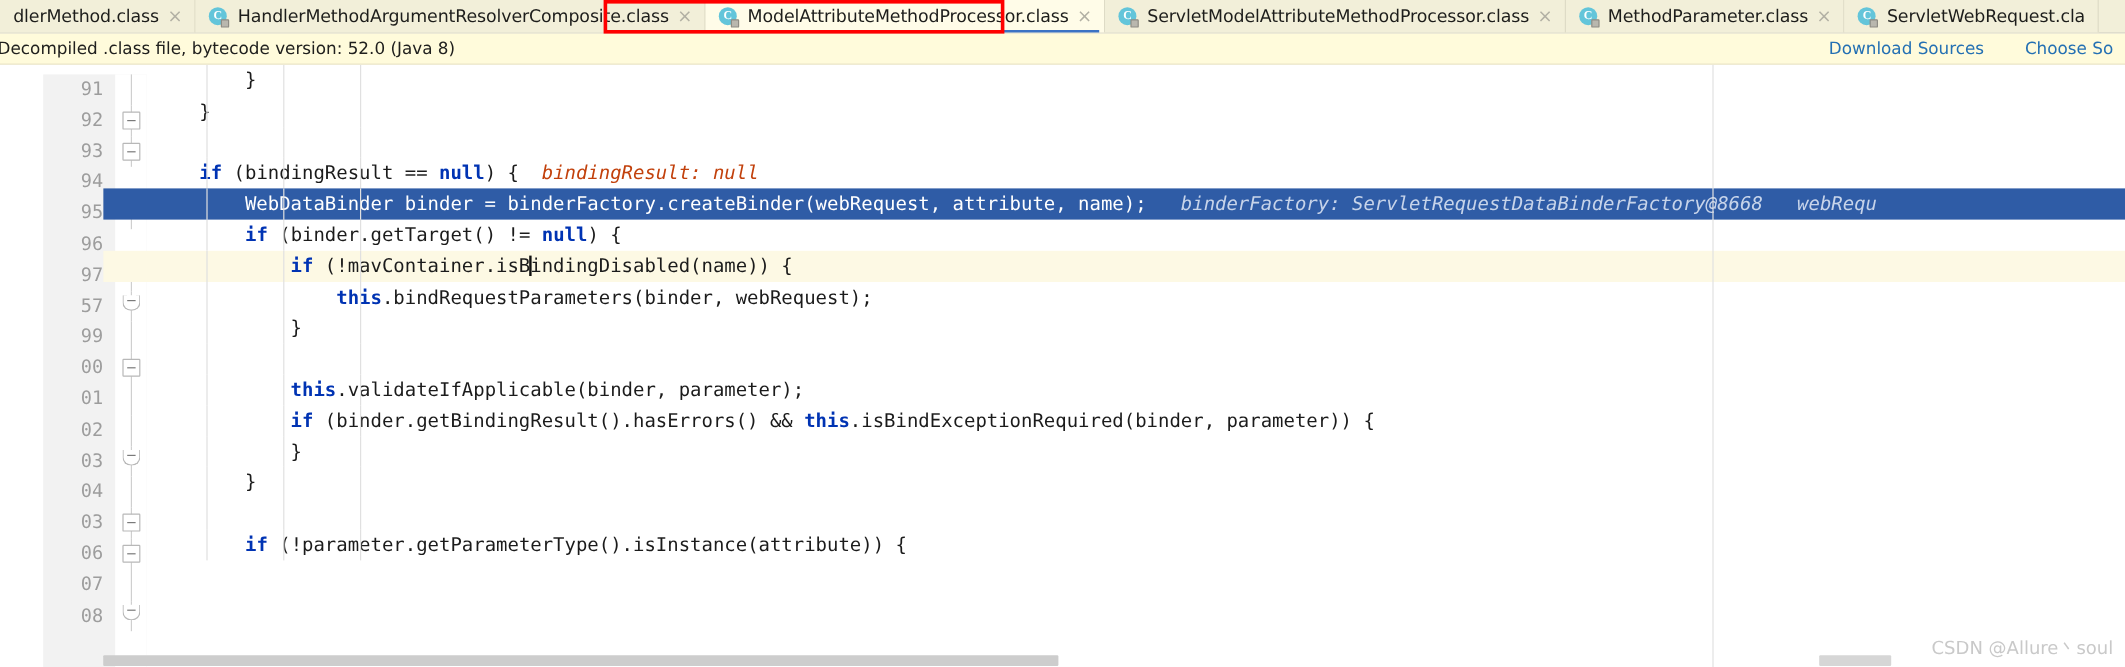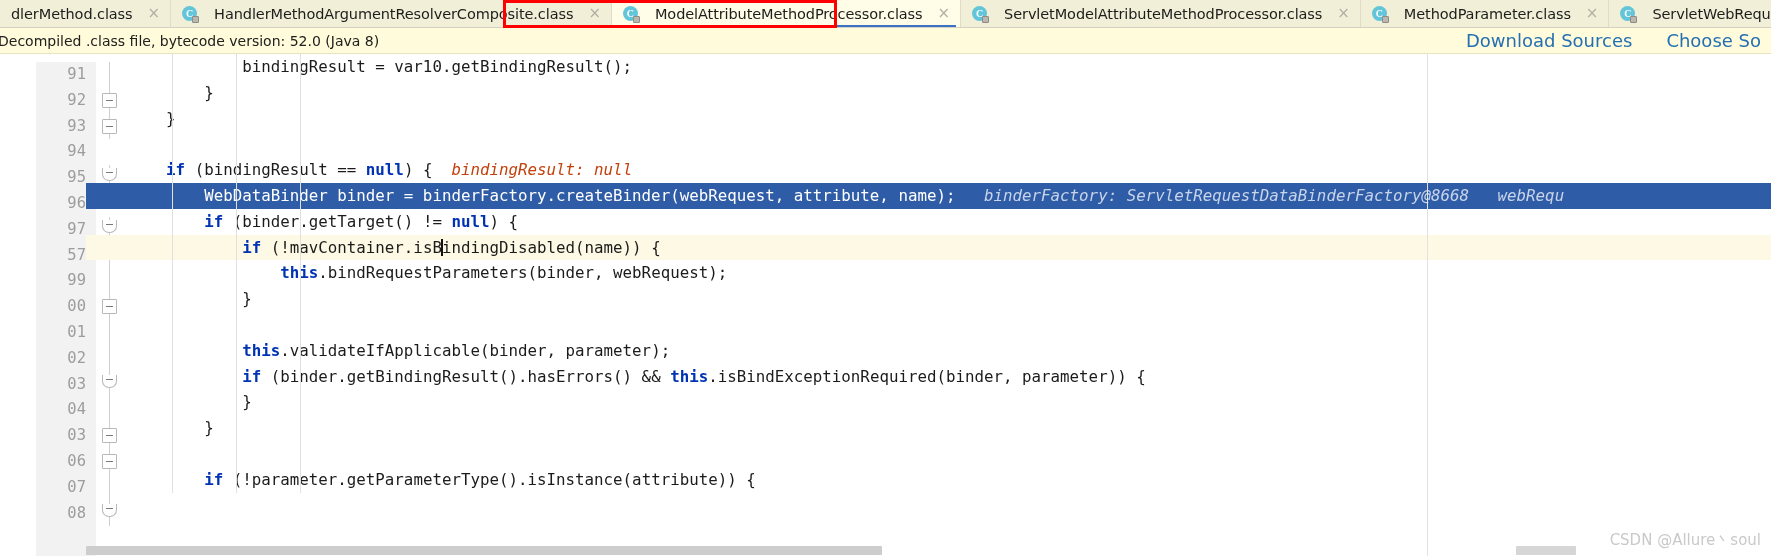--- a/index.html
+++ b/index.html
@@ -26,21 +26,21 @@
     width: 1771px; height: 28px;
     background: #f2efd9;
     display: flex;
     align-items: stretch;
     border-bottom: 1px solid #d3d1c4;
     overflow: hidden;
   }
   .tab {
     display: flex;
     align-items: center;
-    gap: 15px;
+    gap: 7px;
     padding: 0 10px 0 11px;
     height: 28px;
     position: relative;
     background: #f2efd9;
     border-right: 1px solid #dedbc6;
     white-space: nowrap;
     cursor: default;
   }
   .tab.active {
     background: #fffce8;
@@ -118,21 +118,21 @@
     white-space: nowrap;
   }
   .banner-links {
     margin-left: auto;
     display: flex;
     align-items: center;
     gap: 34px;
     padding-right: 2px;
   }
   .banner-link {
-    font-size: 18px;
+    font-size: 14px;
     color: #2470b3;
     cursor: pointer;
     white-space: nowrap;
   }
 
   
   .editor {
     position: absolute;
     left: 0; top: 54px;
     width: 1771px;
@@ -447,21 +447,20 @@
             <div class="foldline"></div>
           </div>
           <div class="foldrow">
             <div class="foldline"></div>
             <div class="foldmark end"></div>
           </div>
         </div>
     </div>
 
     <div class="code" id="code">
-        <div class="crow"><div class="indent-guide" style="left: 86px;"></div><div class="indent-guide" style="left: 150px;"></div><div class="indent-guide" style="left: 214px;"></div><span>                bindingResult = var10.getBindingResult();</span></div>
         <div class="crow"><div class="indent-guide" style="left: 86px;"></div><div class="indent-guide" style="left: 150px;"></div><div class="indent-guide" style="left: 214px;"></div><span>            }</span></div>
         <div class="crow"><div class="indent-guide" style="left: 86px;"></div><div class="indent-guide" style="left: 150px;"></div><div class="indent-guide" style="left: 214px;"></div><span>        }</span></div>
         <div class="crow"><div class="indent-guide" style="left: 86px;"></div><div class="indent-guide" style="left: 150px;"></div><div class="indent-guide" style="left: 214px;"></div><span></span></div>
         <div class="crow"><div class="indent-guide" style="left: 86px;"></div><div class="indent-guide" style="left: 150px;"></div><div class="indent-guide" style="left: 214px;"></div><span>        </span><span class="kw">if</span><span> (bindingResult == </span><span class="kw">null</span><span>) {  </span><span class="hint">bindingResult: null</span></div>
         <div class="crow selected"><div class="indent-guide" style="left: 86px;"></div><div class="indent-guide" style="left: 150px;"></div><div class="indent-guide" style="left: 214px;"></div><span>            WebDataBinder binder = binderFactory.createBinder(webRequest, attribute, name);   </span><span class="hint">binderFactory: ServletRequestDataBinderFactory@8668   webRequ</span></div>
         <div class="crow"><div class="indent-guide" style="left: 86px;"></div><div class="indent-guide" style="left: 150px;"></div><div class="indent-guide" style="left: 214px;"></div><span>            </span><span class="kw">if</span><span> (binder.getTarget() != </span><span class="kw">null</span><span>) {</span></div>
         <div class="crow caretline"><div class="indent-guide" style="left: 86px;"></div><div class="indent-guide" style="left: 150px;"></div><div class="indent-guide" style="left: 214px;"></div><span>                </span><span class="kw">if</span><span> (!mavContainer.isB</span><span class="caret"></span><span>indingDisabled(name)) {</span></div>
         <div class="crow"><div class="indent-guide" style="left: 86px;"></div><div class="indent-guide" style="left: 150px;"></div><div class="indent-guide" style="left: 214px;"></div><span>                    </span><span class="kw">this</span><span>.bindRequestParameters(binder, webRequest);</span></div>
         <div class="crow"><div class="indent-guide" style="left: 86px;"></div><div class="indent-guide" style="left: 150px;"></div><div class="indent-guide" style="left: 214px;"></div><span>                }</span></div>
         <div class="crow"><div class="indent-guide" style="left: 86px;"></div><div class="indent-guide" style="left: 150px;"></div><div class="indent-guide" style="left: 214px;"></div><span></span></div>

